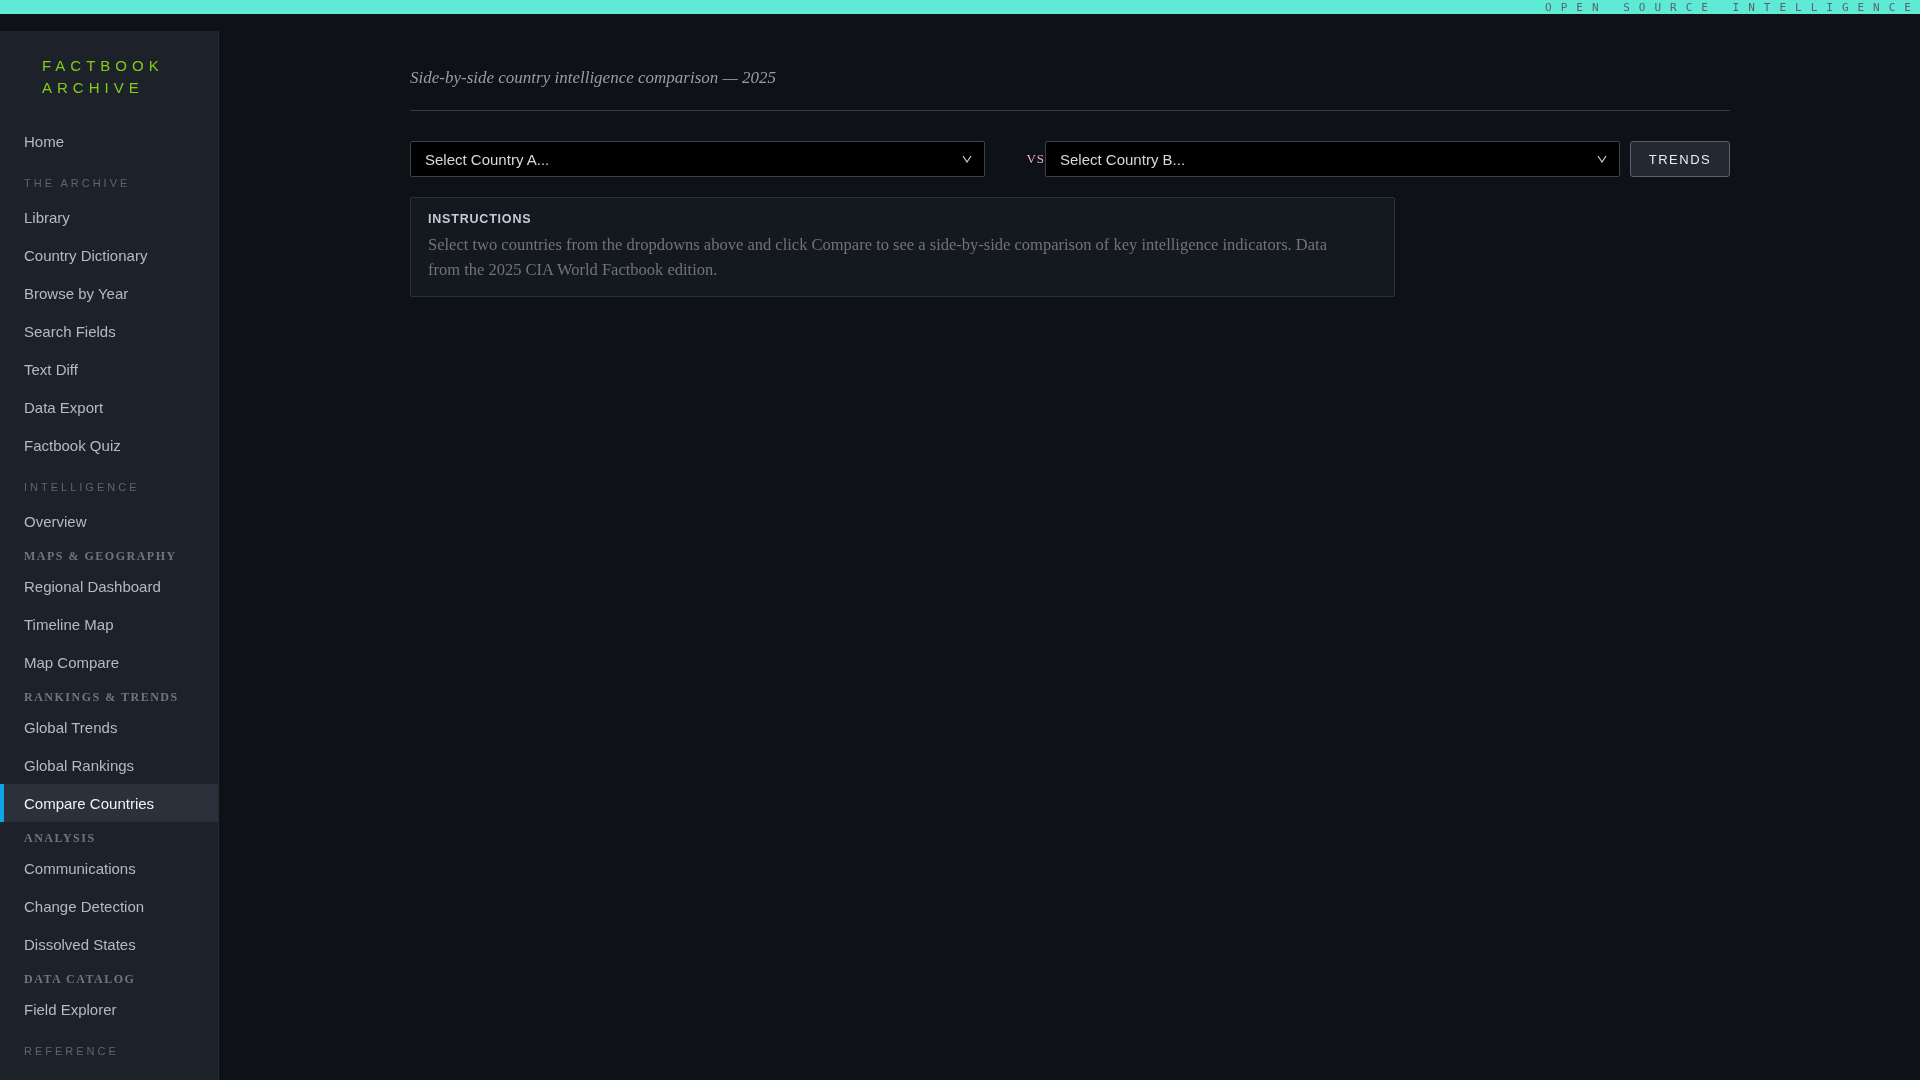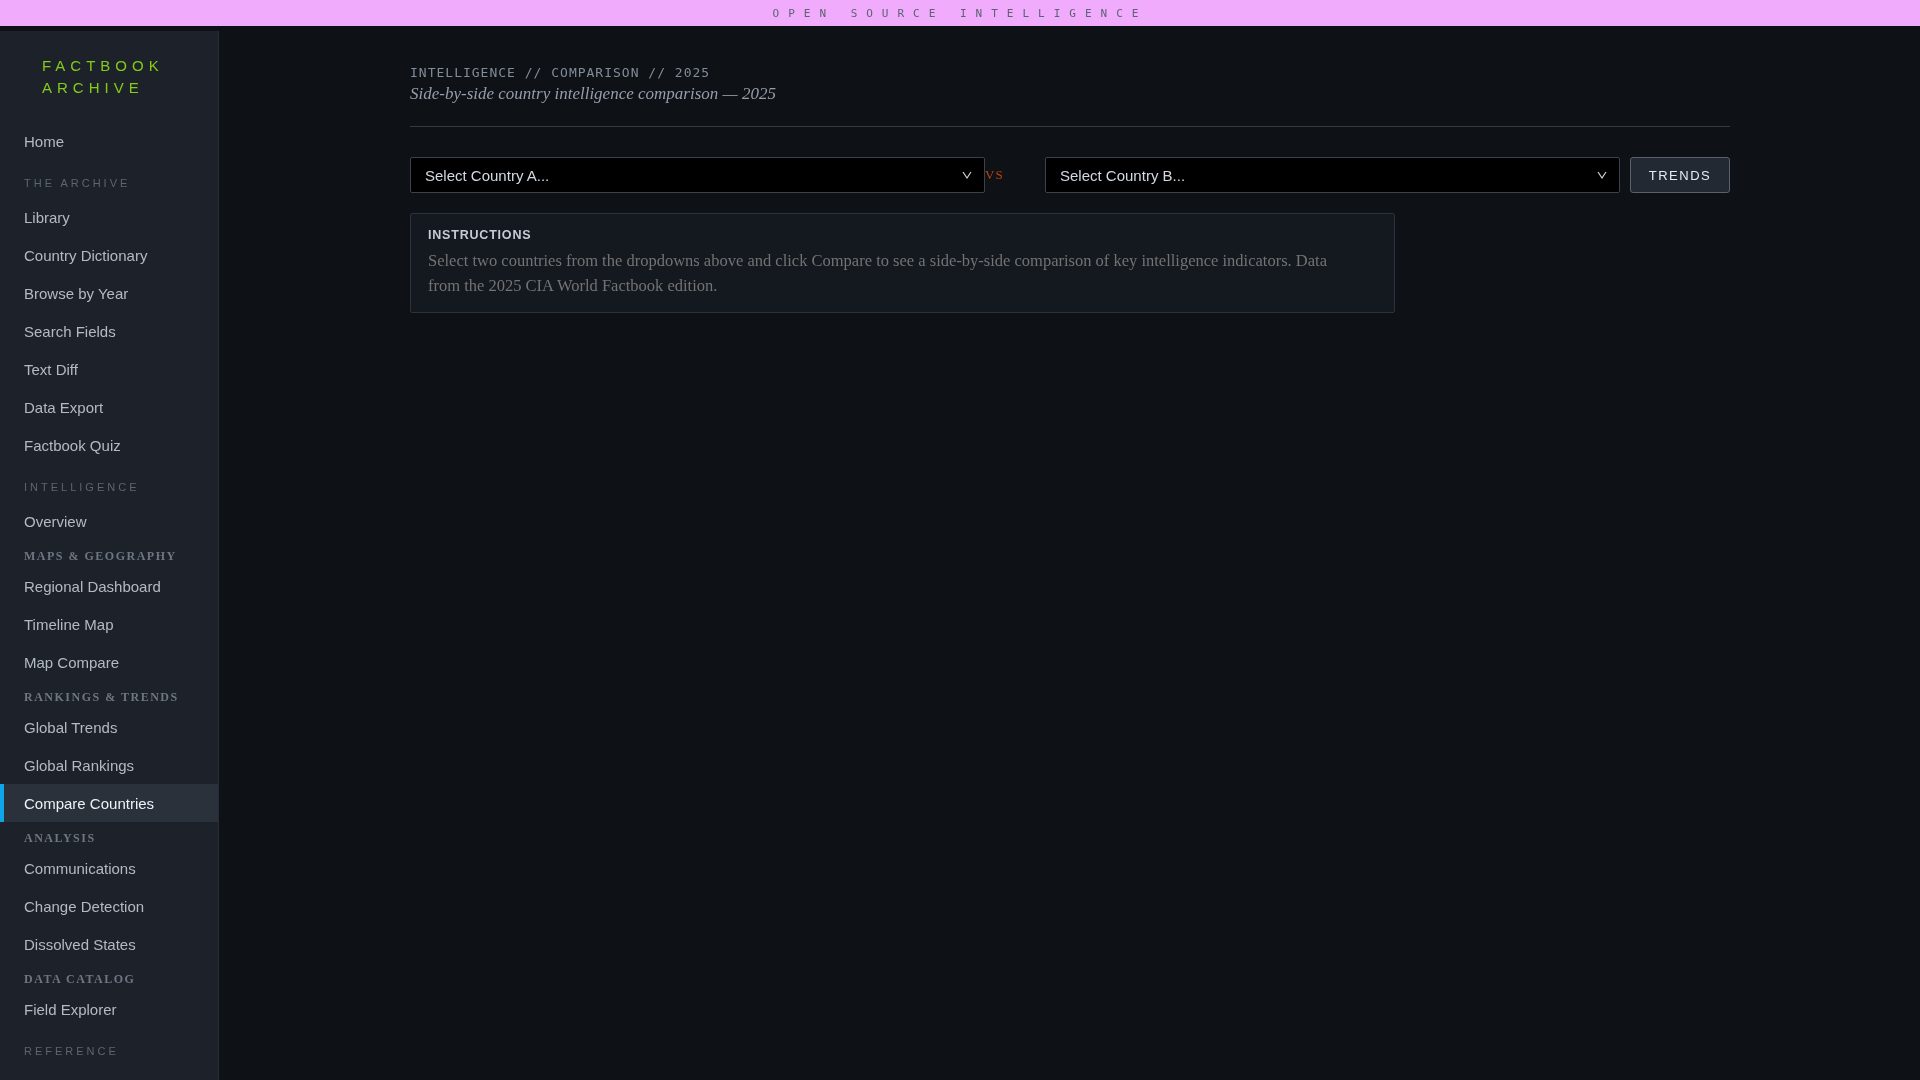--- a/index.html
+++ b/index.html
@@ -5,25 +5,25 @@
   * { margin: 0; padding: 0; box-sizing: border-box; }
   html, body { width: 1920px; height: 1080px; overflow: hidden; }
   body {
     background: #0e1116;
     font-family: "Liberation Sans", sans-serif;
     color: #c3c9d2;
   }
 
   
   .topbar {
-    height: 26px;
-    background: #f0abfc;
+    height: 14px;
+    background: #5eead4;
     display: flex;
     align-items: center;
-    justify-content: center;
+    justify-content: flex-end;
   }
   .topbar-title {
     font-family: "DejaVu Sans Mono", monospace;
     font-size: 11px;
     letter-spacing: 9px;
     color: #5b636f;
   }
 
   
   .sidebar {
@@ -141,25 +141,25 @@
   }
   .chevron {
     position: absolute;
     right: 12px; top: 50%;
     margin-top: -5px;
     pointer-events: none;
     width: 12px; height: 10px;
   }
   .vs-label {
     width: 60px;
-    text-align: left;
+    text-align: right;
     font-family: "Liberation Serif", serif;
     font-size: 13px;
     letter-spacing: 1px;
-    color: #c2410c;
+    color: #f9a8d4;
     flex: 0 0 auto;
   }
   .compare-btn {
     flex: 0 0 auto;
     margin-left: 10px;
     width: 100px;
     height: 36px;
     background: #232933;
     border: 1px solid #59616d;
     border-radius: 3px;
@@ -240,21 +240,20 @@
     <div class="nav-header serif">DATA CATALOG</div>
     <div class="nav-item">Field Explorer</div>
 
     <div class="nav-header sans">REFERENCE</div>
     <div class="nav-item">API Documentation</div>
   </nav>
 </div>
 
 <div class="main">
   <div class="content">
-    <div class="breadcrumb">INTELLIGENCE // COMPARISON // 2025</div>
     <div class="page-subtitle">Side-by-side country intelligence comparison — 2025</div>
     <hr class="rule">
 
     <div class="controls">
       <div class="select-wrap">
         <select class="country-select">
           <option>Select Country A...</option>
         </select>
         <svg class="chevron" viewBox="0 0 12 10">
           <polyline points="2,2 6,8 10,2" fill="none" stroke="#cfd5dd" stroke-width="1.2"></polyline>

